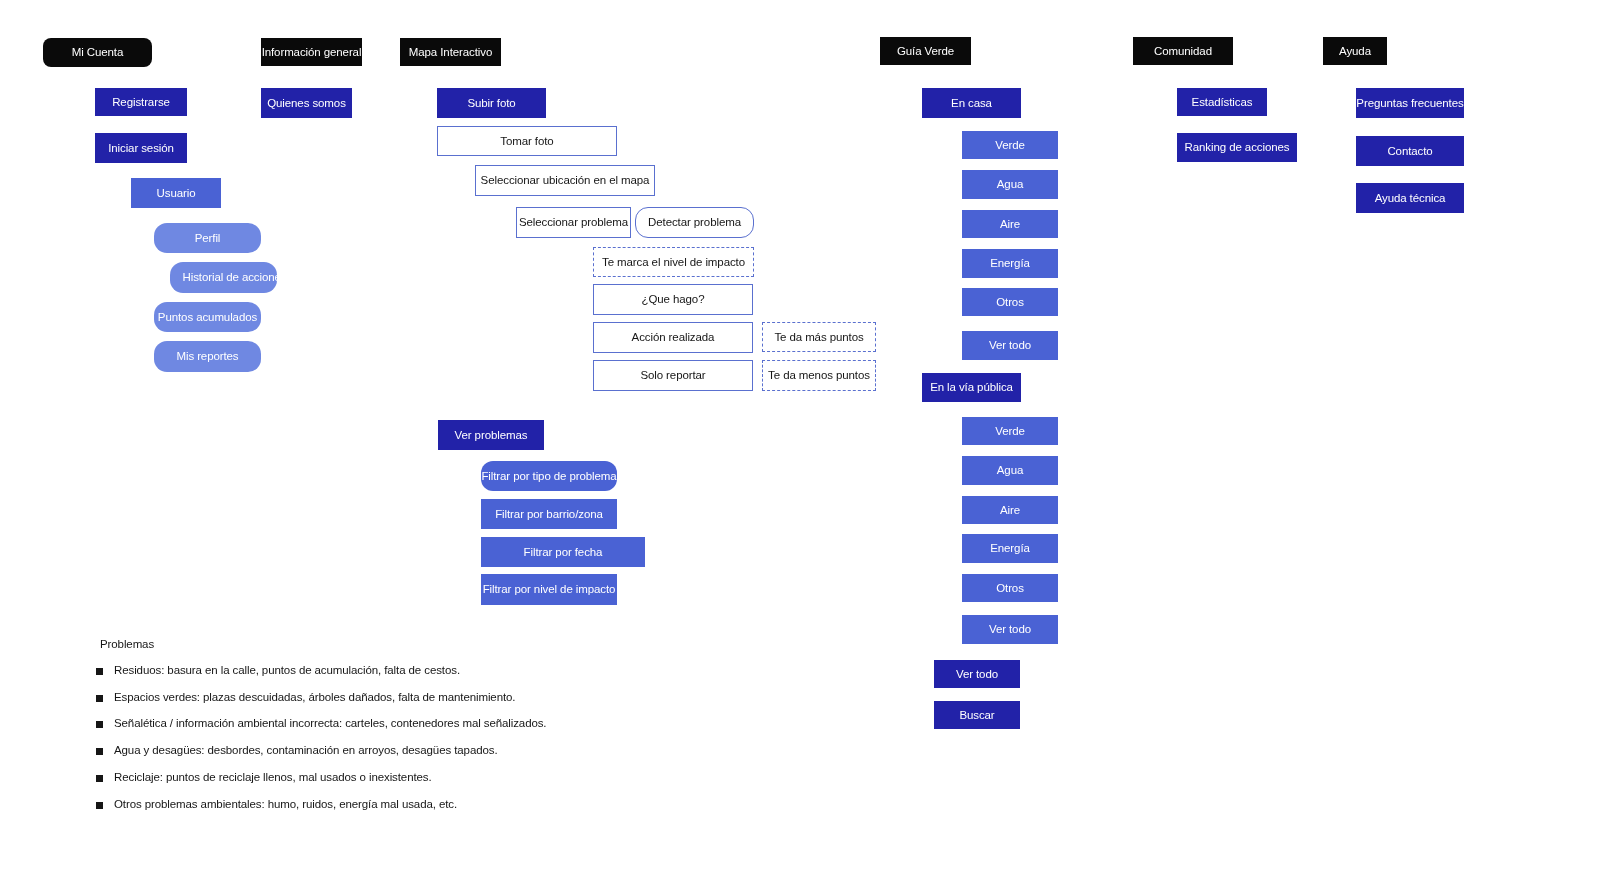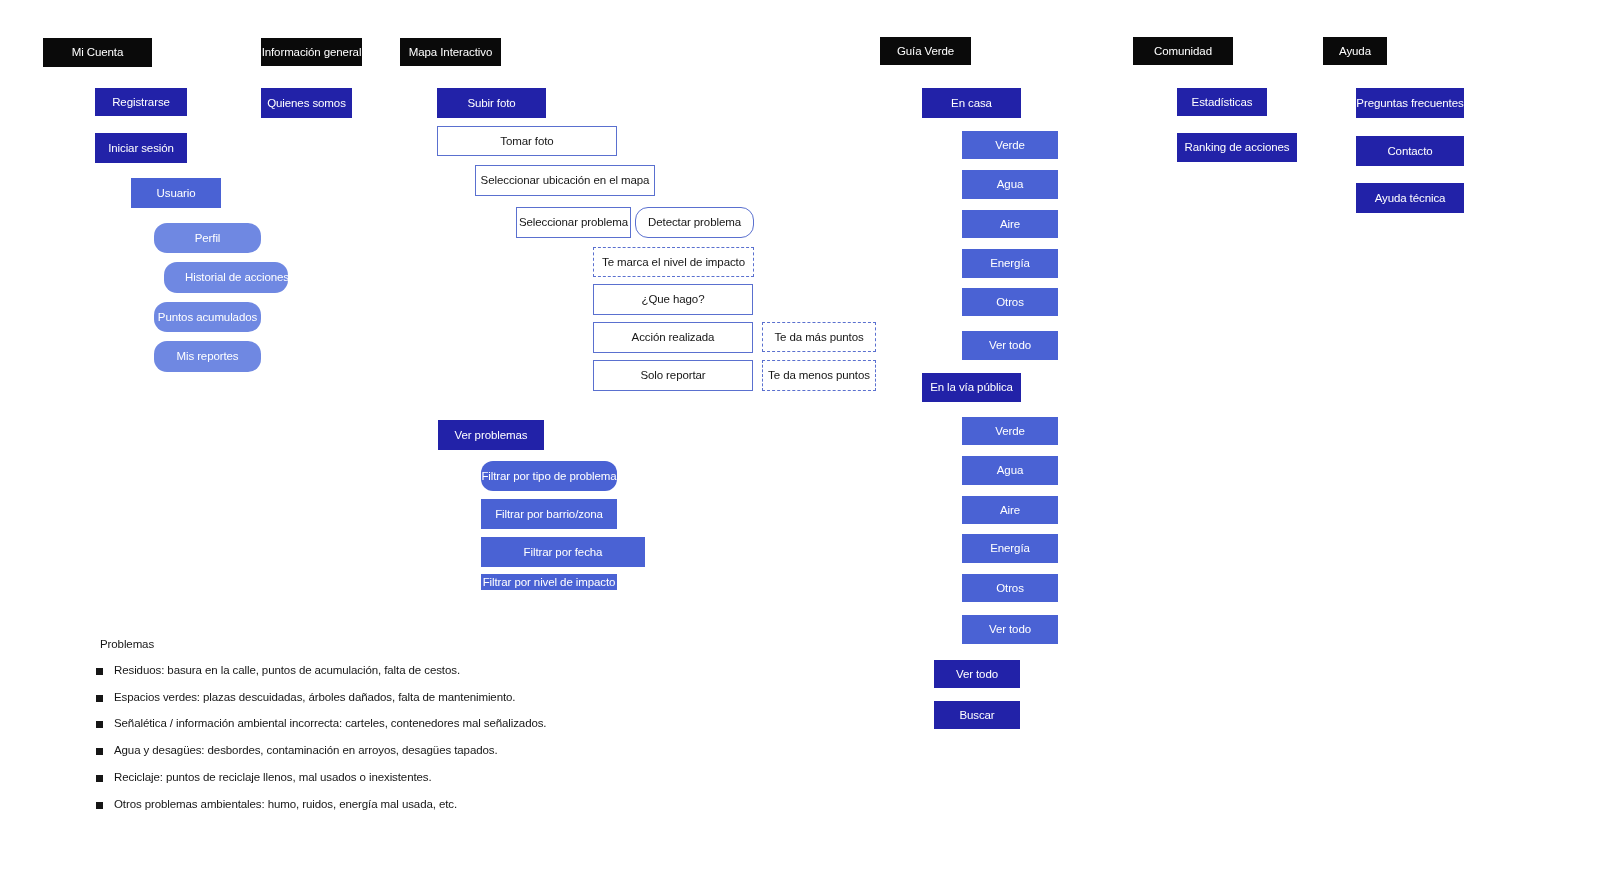--- a/index.html
+++ b/index.html
@@ -94,52 +94,52 @@
     line-height: 1.15;
     letter-spacing: -0.1px;
     white-space: nowrap;
   }
 </style>
 </head>
 <body>
 
 <div id="canvas">
   <div id="headers-layer">
-      <div class="node v-header" style="left: 43px; top: 38px; width: 109px; height: 29px;">Mi Cuenta</div>
+      <div class="node v-header" style="left: 43px; top: 38px; width: 109px; height: 29px; border-radius: 8px;">Mi Cuenta</div>
       <div class="node v-header" style="left: 261px; top: 38px; width: 101px; height: 28px;">Información general</div>
       <div class="node v-header" style="left: 400px; top: 38px; width: 101px; height: 28px;">Mapa Interactivo</div>
       <div class="node v-header" style="left: 880px; top: 37px; width: 91px; height: 28px;">Guía Verde</div>
       <div class="node v-header" style="left: 1133px; top: 37px; width: 100px; height: 28px;">Comunidad</div>
       <div class="node v-header" style="left: 1323px; top: 37px; width: 64px; height: 28px;">Ayuda</div>
     </div>
   <div id="nodes-layer">
       <div class="node v-primary" style="left: 95px; top: 88px; width: 92px; height: 28px;">Registrarse</div>
       <div class="node v-primary" style="left: 95px; top: 133px; width: 92px; height: 30px;">Iniciar sesión</div>
       <div class="node v-mid" style="left: 131px; top: 178px; width: 90px; height: 30px;">Usuario</div>
       <div class="node v-light" style="left: 154px; top: 223px; width: 107px; height: 30px;">Perfil</div>
-      <div class="node v-light" style="left: 164px; top: 262px; width: 124px; height: 31px; padding-left: 28px;">Historial de acciones</div>
+      <div class="node v-light" style="left: 170px; top: 262px; width: 107px; height: 31px; padding-left: 28px;">Historial de acciones</div>
       <div class="node v-light" style="left: 154px; top: 302px; width: 107px; height: 30px;">Puntos acumulados</div>
       <div class="node v-light" style="left: 154px; top: 341px; width: 107px; height: 31px;">Mis reportes</div>
       <div class="node v-primary" style="left: 261px; top: 88px; width: 91px; height: 30px;">Quienes somos</div>
       <div class="node v-primary" style="left: 437px; top: 88px; width: 109px; height: 30px;">Subir foto</div>
       <div class="node v-outline" style="left: 437px; top: 126px; width: 180px; height: 30px;">Tomar foto</div>
       <div class="node v-outline" style="left: 475px; top: 165px; width: 180px; height: 31px;">Seleccionar ubicación en el mapa</div>
       <div class="node v-outline" style="left: 516px; top: 207px; width: 115px; height: 31px;">Seleccionar problema</div>
       <div class="node v-outline" style="left: 635px; top: 207px; width: 119px; height: 31px; border-radius: 13px;">Detectar problema</div>
       <div class="node v-dashed" style="left: 593px; top: 247px; width: 161px; height: 30px;">Te marca el nivel de impacto</div>
       <div class="node v-outline" style="left: 593px; top: 284px; width: 160px; height: 31px;">¿Que hago?</div>
       <div class="node v-outline" style="left: 593px; top: 322px; width: 160px; height: 31px;">Acción realizada</div>
       <div class="node v-dashed" style="left: 762px; top: 322px; width: 114px; height: 30px;">Te da más puntos</div>
       <div class="node v-outline" style="left: 593px; top: 360px; width: 160px; height: 31px;">Solo reportar</div>
       <div class="node v-dashed" style="left: 762px; top: 360px; width: 114px; height: 31px;">Te da menos puntos</div>
       <div class="node v-primary" style="left: 438px; top: 420px; width: 106px; height: 30px;">Ver problemas</div>
       <div class="node v-mid" style="left: 481px; top: 461px; width: 136px; height: 30px; border-radius: 12px;">Filtrar por tipo de problema</div>
       <div class="node v-mid" style="left: 481px; top: 499px; width: 136px; height: 30px;">Filtrar por barrio/zona</div>
       <div class="node v-mid" style="left: 481px; top: 537px; width: 164px; height: 30px;">Filtrar por fecha</div>
-      <div class="node v-mid" style="left: 481px; top: 574px; width: 136px; height: 16px;">Filtrar por nivel de impacto</div>
+      <div class="node v-mid" style="left: 481px; top: 574px; width: 136px; height: 31px;">Filtrar por nivel de impacto</div>
       <div class="node v-primary" style="left: 922px; top: 88px; width: 99px; height: 30px;">En casa</div>
       <div class="node v-mid" style="left: 962px; top: 131px; width: 96px; height: 28px;">Verde</div>
       <div class="node v-mid" style="left: 962px; top: 170px; width: 96px; height: 29px;">Agua</div>
       <div class="node v-mid" style="left: 962px; top: 210px; width: 96px; height: 28px;">Aire</div>
       <div class="node v-mid" style="left: 962px; top: 249px; width: 96px; height: 29px;">Energía</div>
       <div class="node v-mid" style="left: 962px; top: 288px; width: 96px; height: 28px;">Otros</div>
       <div class="node v-mid" style="left: 962px; top: 331px; width: 96px; height: 29px;">Ver todo</div>
       <div class="node v-primary" style="left: 922px; top: 373px; width: 99px; height: 29px;">En la vía pública</div>
       <div class="node v-mid" style="left: 962px; top: 417px; width: 96px; height: 28px;">Verde</div>
       <div class="node v-mid" style="left: 962px; top: 456px; width: 96px; height: 29px;">Agua</div>

